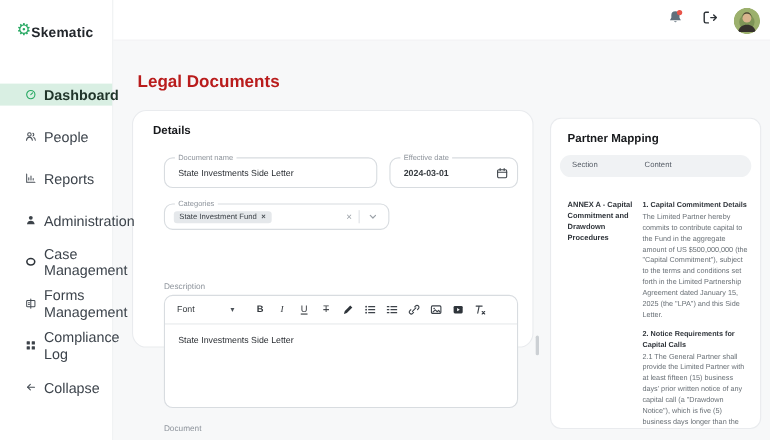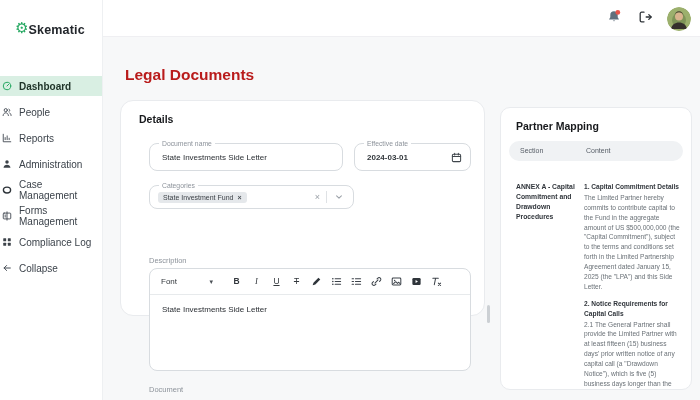--- a/index.html
+++ b/index.html
@@ -11,21 +11,21 @@
   .topbar-icons { position:absolute; right:9px; top:0; height:37px; display:flex; align-items:center; gap:13px; }
   .iconbtn { position:relative; width:18px; height:18px; display:flex; align-items:center; justify-content:center; cursor:pointer; }
   .avatar { width:24px; height:24px; border-radius:50%; overflow:hidden; cursor:pointer; }
 
   
   .sidebar { position:absolute; left:0; top:0; width:103px; height:400px; background:#fff; border-right:1px solid #eef0f2; z-index:2; }
   .logo { display:flex; align-items:flex-end; padding:20px 0 0 15px; }
   .logo .gear { font-size:15px; line-height:1; color:#28a963; }
   .logo .brand { font-size:12.5px; font-weight:bold; color:#23272c; letter-spacing:.2px; transform:translateY(2px); }
   .menu { position:absolute; top:76px; left:0; right:0; }
-  .mitem { height:20px; margin-bottom:6px; display:flex; align-items:center; gap:7px; padding-left:2px; font-size:10px; color:#3c434b; cursor:pointer; }
+  .mitem { height:20px; margin-bottom:18px; display:flex; align-items:center; gap:7px; padding-left:23px; font-size:13px; color:#3c434b; cursor:pointer; }
   .mitem.active { background:#d9efe3; color:#20352a; font-weight:bold; }
   .mitem svg { flex:0 0 auto; }
 
   
   .page-title { position:absolute; left:125px; top:66px; font-size:15.5px; font-weight:bold; color:#b91c1c; }
 
   
   .panel { position:absolute; background:#fff; border:1px solid #e9ebee; border-radius:10px; }
   .details-panel { left:120px; top:100px; width:365px; height:216px;border-radius:13px; }
   .mapping-panel { left:500px; top:107px; width:192px; height:283px; overflow:hidden; }

